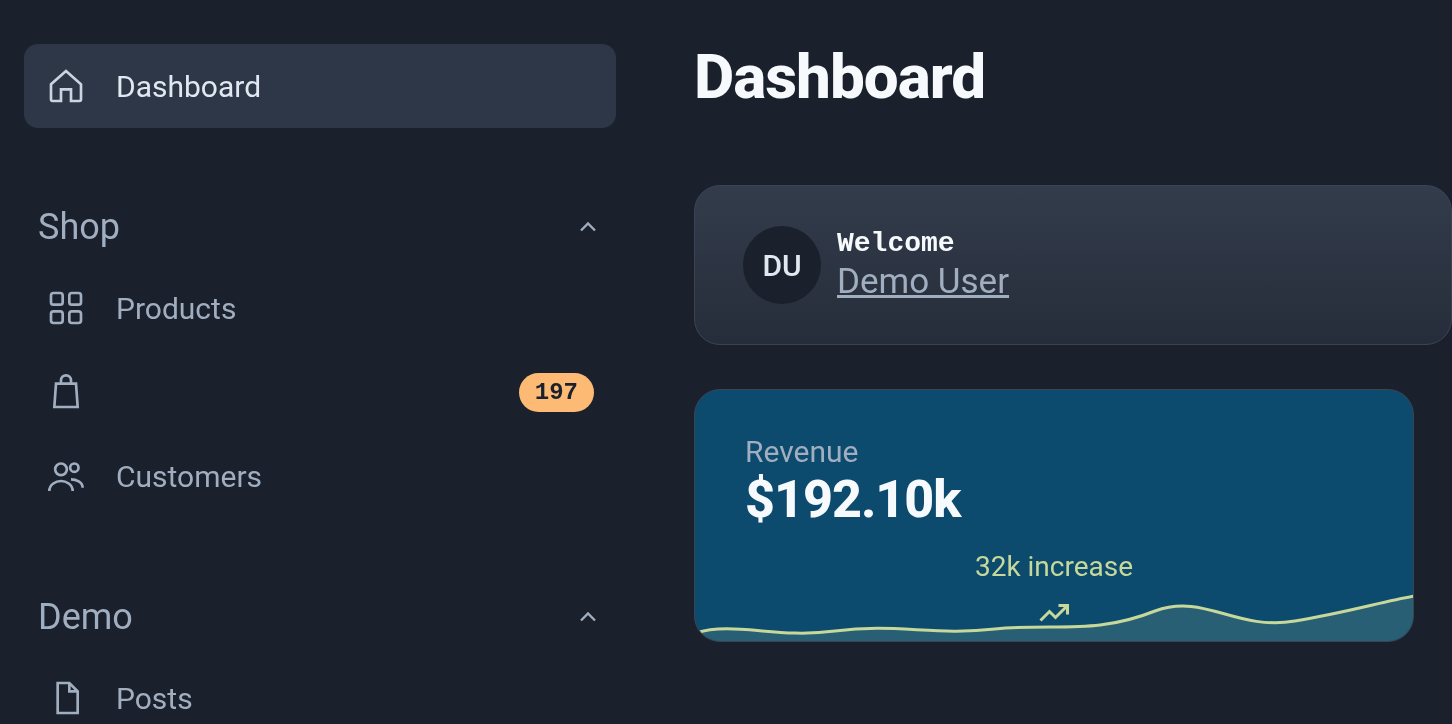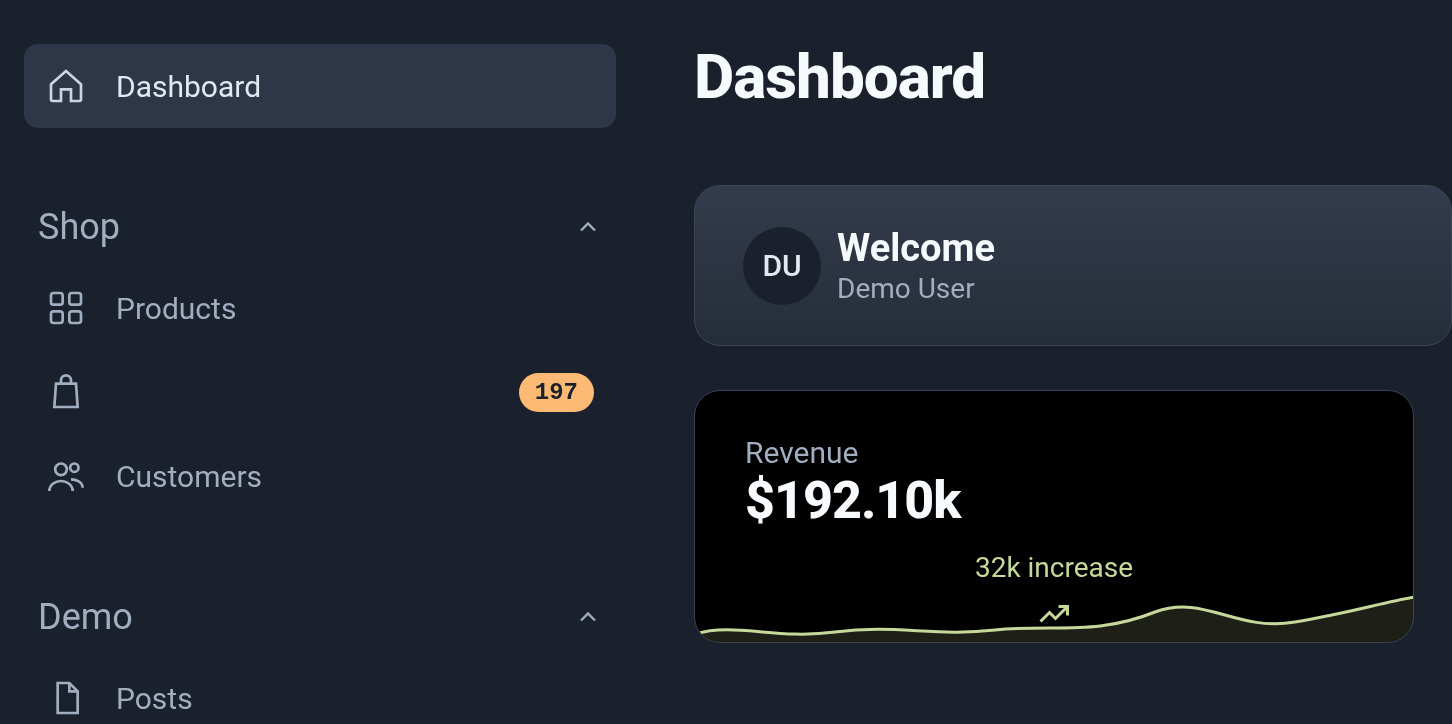--- a/index.html
+++ b/index.html
@@ -106,40 +106,42 @@
     background: #1a202c;
     color: #e2e8f0;
     display: flex;
     align-items: center;
     justify-content: center;
     font-size: 30px;
     font-weight: 500;
     flex-shrink: 0;
   }
   .welcome-text .headline {
-    font-size: 38px;
+    font-size: 28px;
     font-weight: 700;
     color: #f7fafc;
+    font-family: Liberation Mono, monospace;
   }
   .welcome-text .sub {
-    font-size: 28px;
+    font-size: 35px;
     color: #a0aec0;
     margin-top: 2px;
+    text-decoration: underline;
   }
   .stats-row {
     margin-top: 44px;
     display: flex;
     gap: 40px;
   }
   .stat-card {
     width: 720px;
     border: 1px solid #3a4454;
     border-radius: 26px;
     padding: 44px 50px 10px 50px;
-    background: #000000;
+    background: #0c4a6e;
     position: relative;
     overflow: hidden;
   }
   .stat-label {
     font-size: 30px;
     color: #a0aec0;
   }
   .stat-value {
     font-size: 52px;
     font-weight: 800;

